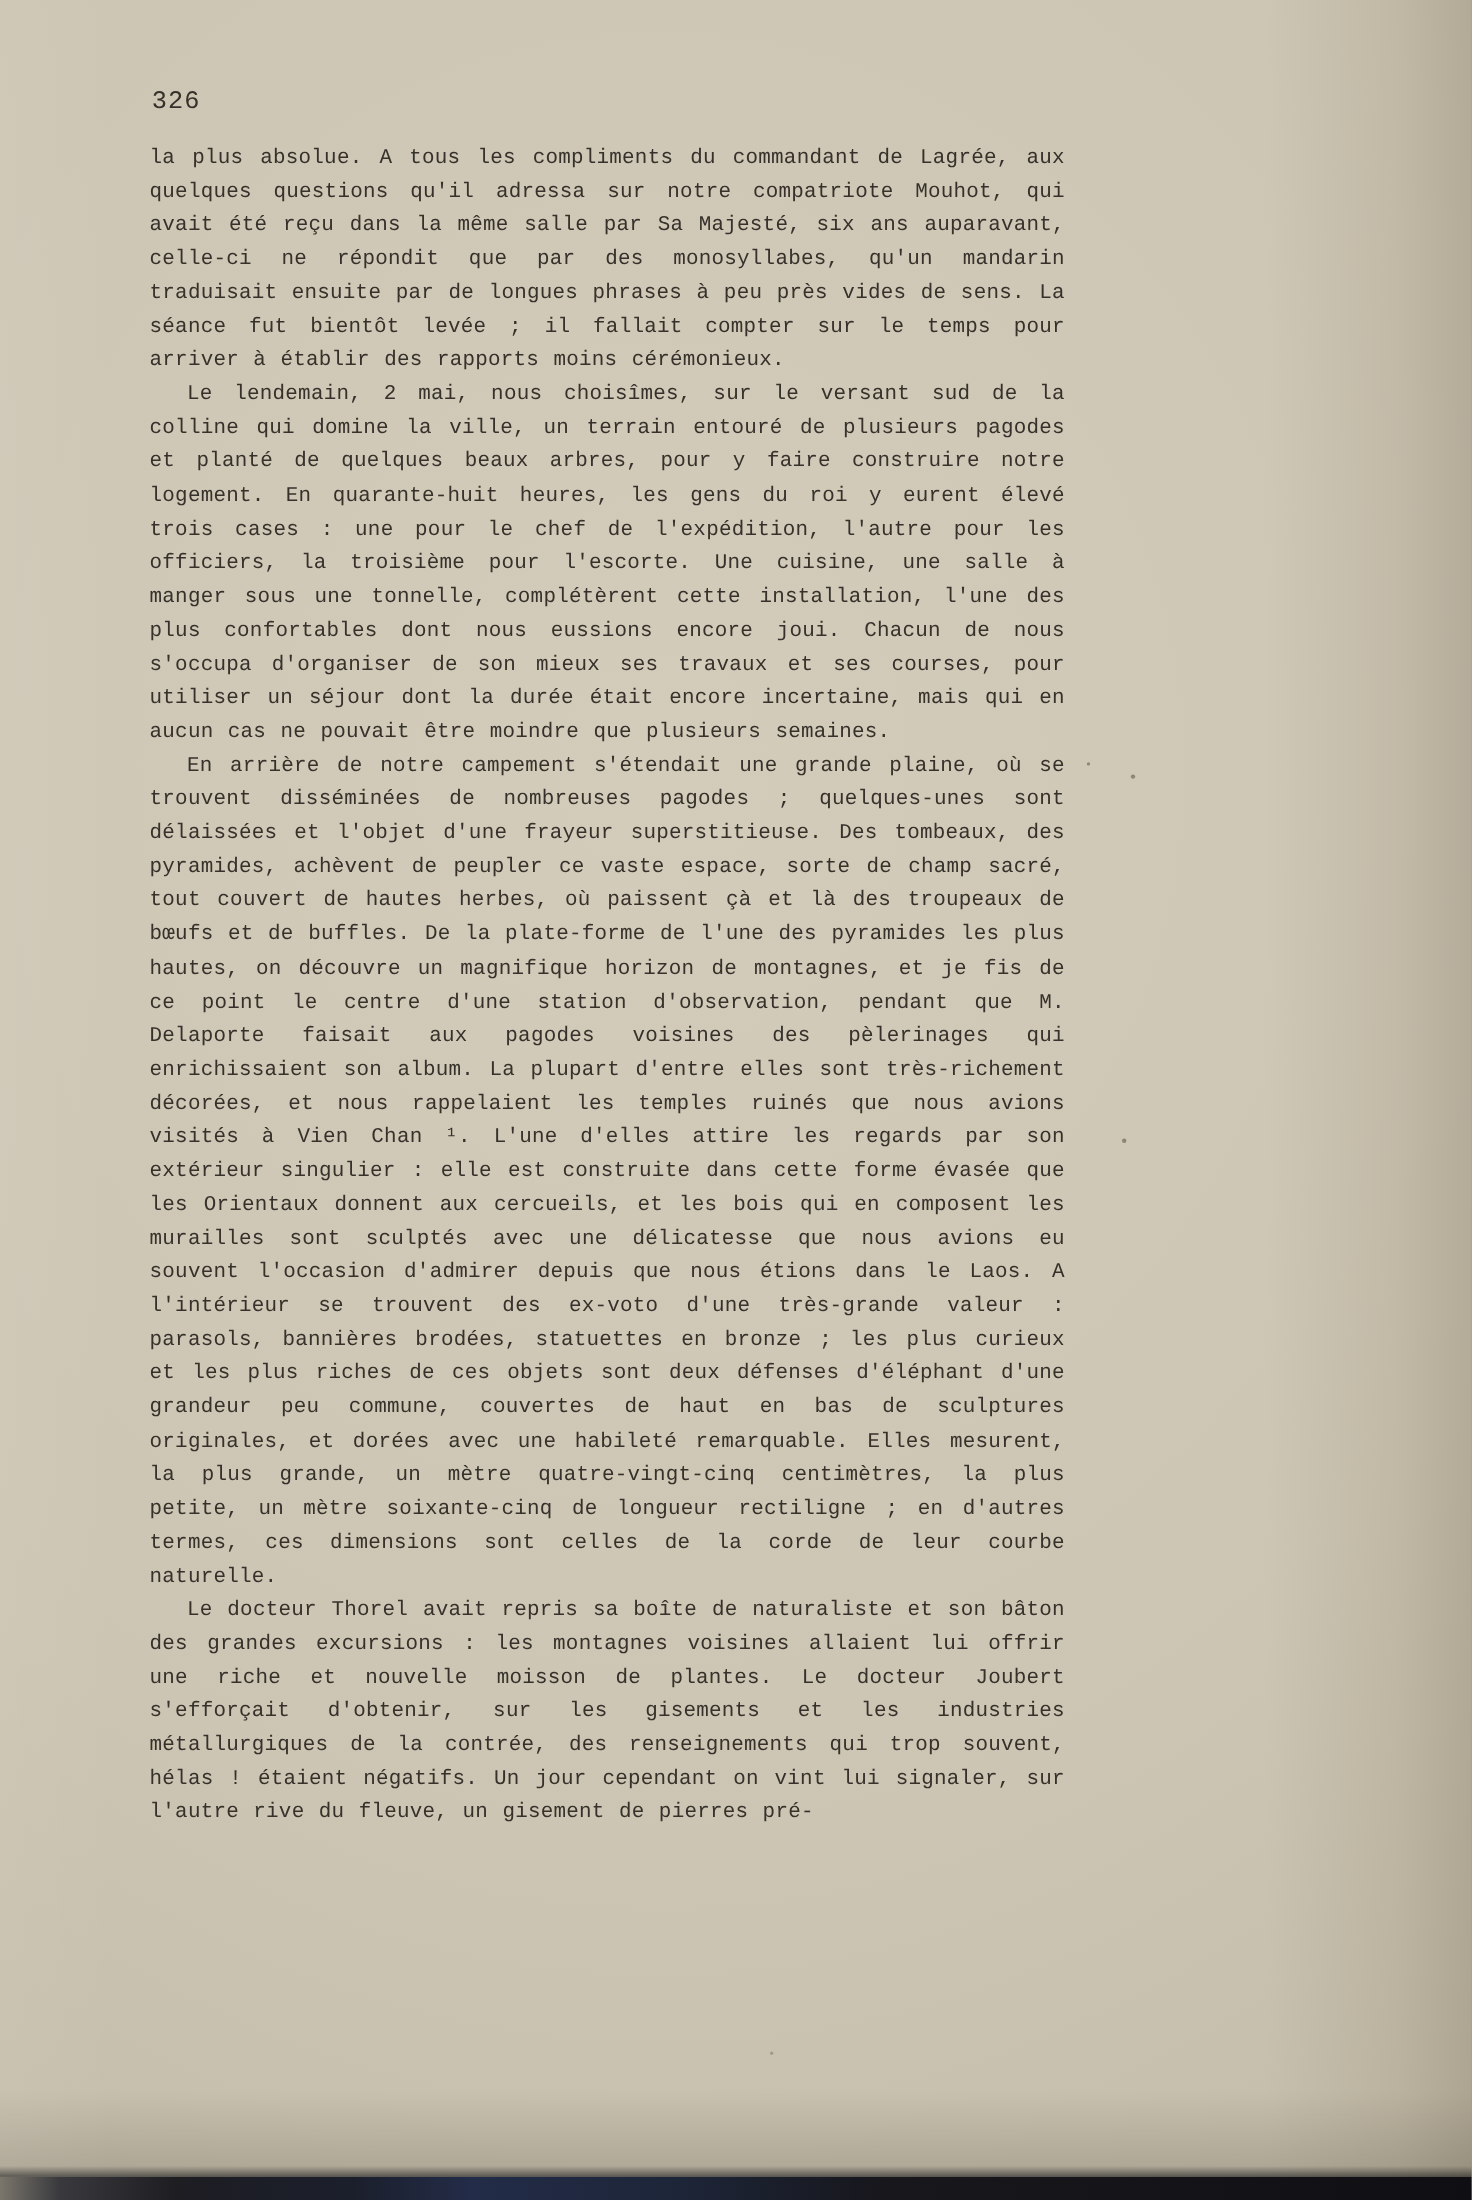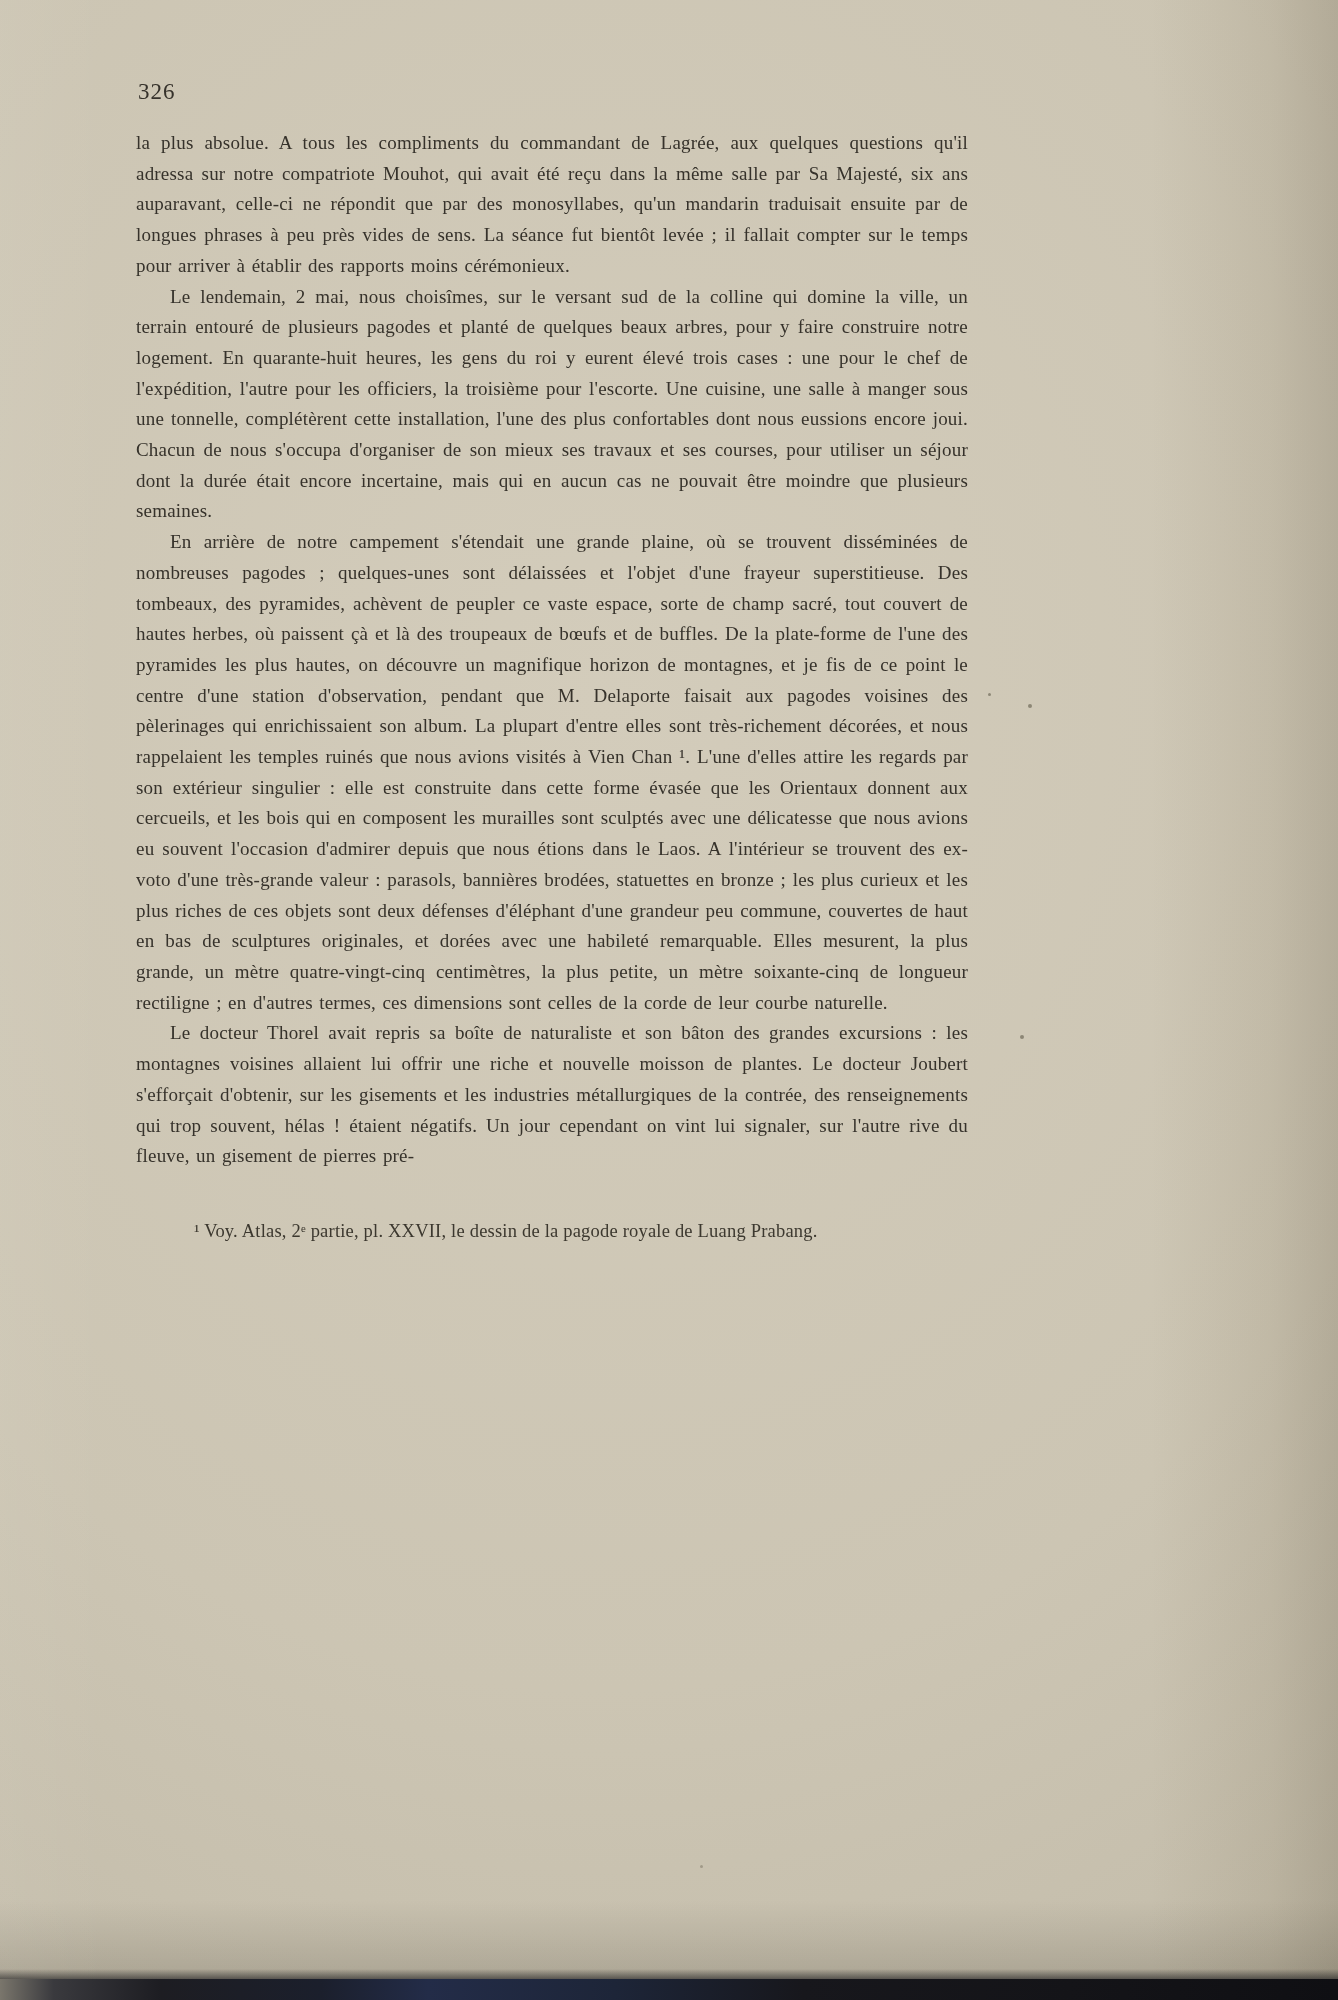--- a/index.html
+++ b/index.html
@@ -10,21 +10,21 @@
   .scan {
     position: relative;
     width: 1338px;
     height: 2000px;
     margin: 0 auto;
     overflow: hidden;
     background:
       linear-gradient(90deg, rgba(255,255,248,0.05) 0%, rgba(0,0,0,0) 8%, rgba(0,0,0,0) 86%, rgba(92,78,48,0.10) 95%, rgba(66,55,32,0.18) 100%),
       linear-gradient(0deg, rgba(45,40,28,0.22) 0%, rgba(0,0,0,0) 5%),
       radial-gradient(ellipse 120% 90% at 45% 35%, #d3ccbb 0%, #ccc5b3 55%, #c3bcaa 85%, #b9b2a0 100%);
-    font-family: Liberation Serif, serif;
+    font-family: Liberation Mono, monospace;
     color: #36322b;
   }
   .content {
     position: absolute;
     left: 136px;
     top: 76px;
     width: 832px;
   }
   .page-header {
     position: relative;
@@ -109,21 +109,20 @@
       <span class="page-number">326</span>
     </div>
 
     <div class="body-text">
       <p class="no-indent">la plus absolue. A tous les compliments du commandant de Lagrée, aux quelques questions qu'il adressa sur notre compatriote Mouhot, qui avait été reçu dans la même salle par Sa Majesté, six ans auparavant, celle-ci ne répondit que par des monosyllabes, qu'un mandarin traduisait ensuite par de longues phrases à peu près vides de sens. La séance fut bientôt levée ; il fallait compter sur le temps pour arriver à établir des rapports moins cérémonieux.</p>
       <p>Le lendemain, 2 mai, nous choisîmes, sur le versant sud de la colline qui domine la ville, un terrain entouré de plusieurs pagodes et planté de quelques beaux arbres, pour y faire construire notre logement. En quarante-huit heures, les gens du roi y eurent élevé trois cases : une pour le chef de l'expédition, l'autre pour les officiers, la troisième pour l'escorte. Une cuisine, une salle à manger sous une tonnelle, complétèrent cette installation, l'une des plus confortables dont nous eussions encore joui. Chacun de nous s'occupa d'organiser de son mieux ses travaux et ses courses, pour utiliser un séjour dont la durée était encore incertaine, mais qui en aucun cas ne pouvait être moindre que plusieurs semaines.</p>
       <p>En arrière de notre campement s'étendait une grande plaine, où se trouvent disséminées de nombreuses pagodes ; quelques-unes sont délaissées et l'objet d'une frayeur superstitieuse. Des tombeaux, des pyramides, achèvent de peupler ce vaste espace, sorte de champ sacré, tout couvert de hautes herbes, où paissent çà et là des troupeaux de bœufs et de buffles. De la plate-forme de l'une des pyramides les plus hautes, on découvre un magnifique horizon de montagnes, et je fis de ce point le centre d'une station d'observation, pendant que M. Delaporte faisait aux pagodes voisines des pèlerinages qui enrichissaient son album. La plupart d'entre elles sont très-richement décorées, et nous rappelaient les temples ruinés que nous avions visités à Vien Chan ¹. L'une d'elles attire les regards par son extérieur singulier : elle est construite dans cette forme évasée que les Orientaux donnent aux cercueils, et les bois qui en composent les murailles sont sculptés avec une délicatesse que nous avions eu souvent l'occasion d'admirer depuis que nous étions dans le Laos. A l'intérieur se trouvent des ex-voto d'une très-grande valeur : parasols, bannières brodées, statuettes en bronze ; les plus curieux et les plus riches de ces objets sont deux défenses d'éléphant d'une grandeur peu commune, couvertes de haut en bas de sculptures originales, et dorées avec une habileté remarquable. Elles mesurent, la plus grande, un mètre quatre-vingt-cinq centimètres, la plus petite, un mètre soixante-cinq de longueur rectiligne ; en d'autres termes, ces dimensions sont celles de la corde de leur courbe naturelle.</p>
       <p>Le docteur Thorel avait repris sa boîte de naturaliste et son bâton des grandes excursions : les montagnes voisines allaient lui offrir une riche et nouvelle moisson de plantes. Le docteur Joubert s'efforçait d'obtenir, sur les gisements et les industries métallurgiques de la contrée, des renseignements qui trop souvent, hélas ! étaient négatifs. Un jour cependant on vint lui signaler, sur l'autre rive du fleuve, un gisement de pierres pré-</p>
     </div>
 
-    <div class="footnote">¹ Voy. Atlas, 2ᵉ partie, pl. XXVII, le dessin de la pagode royale de Luang Prabang.</div>
 
   </div>
 
   <div class="speck s1"></div>
   <div class="speck s2"></div>
   <div class="speck s3"></div>
   <div class="speck s4"></div>
 
   <div class="scan-edge-bottom-fade"></div>
   <div class="scan-edge-bottom"></div>

